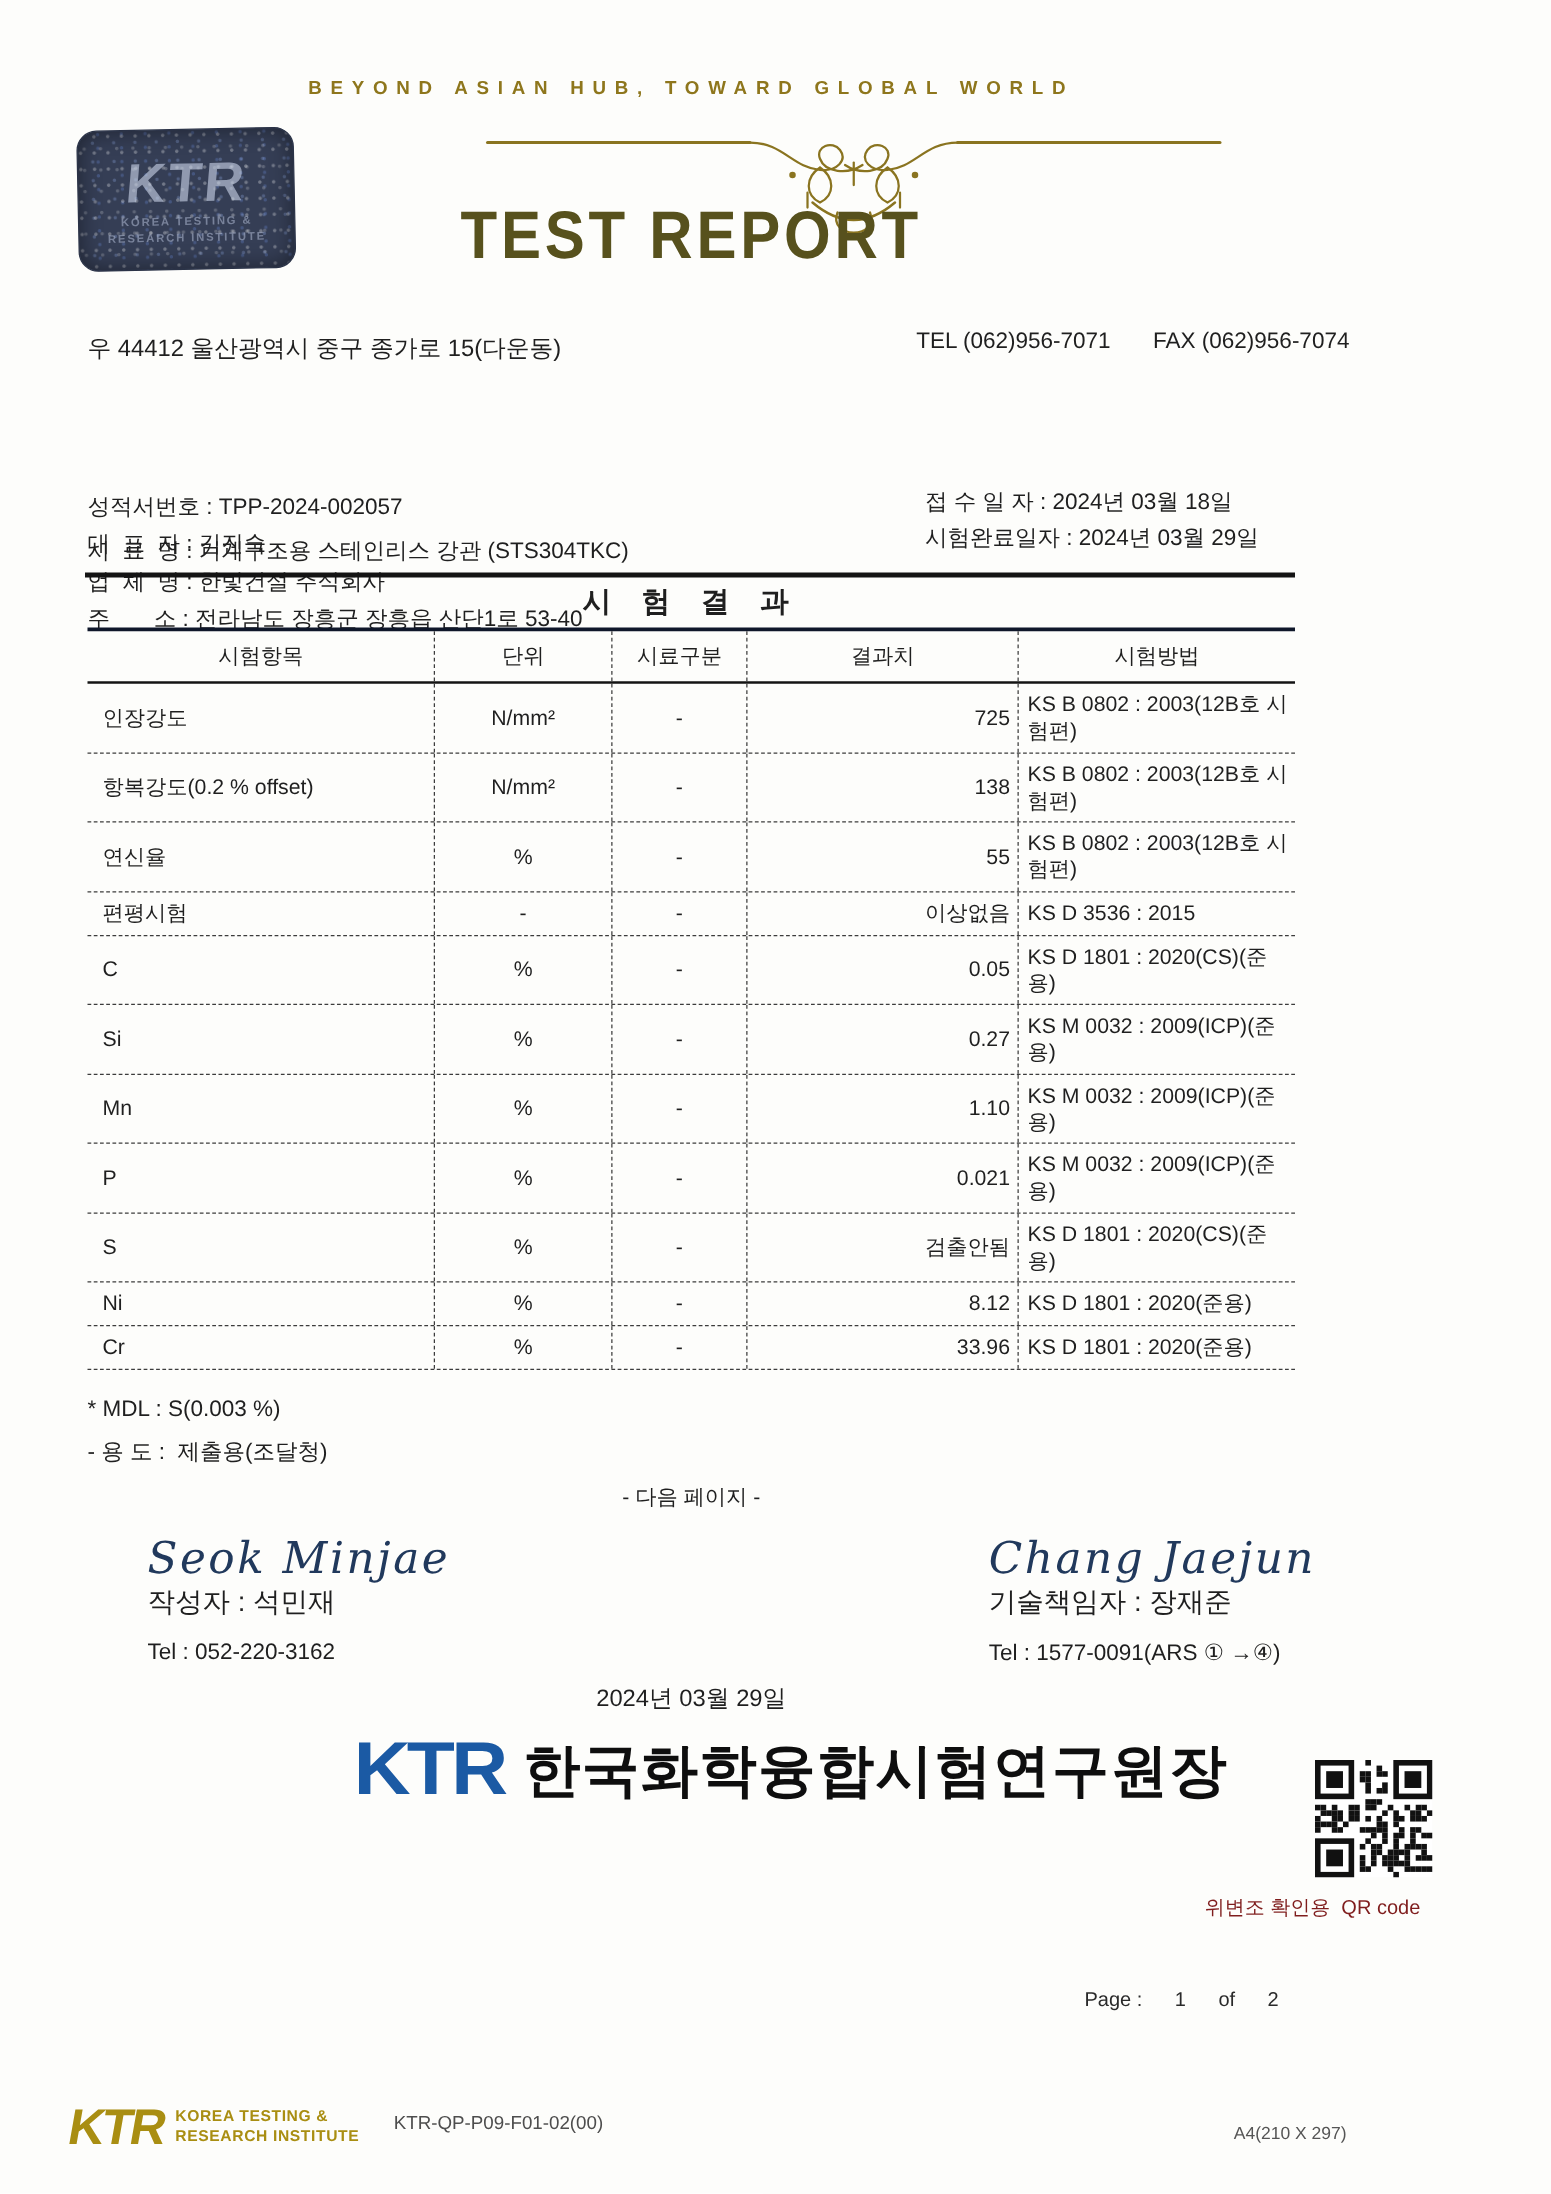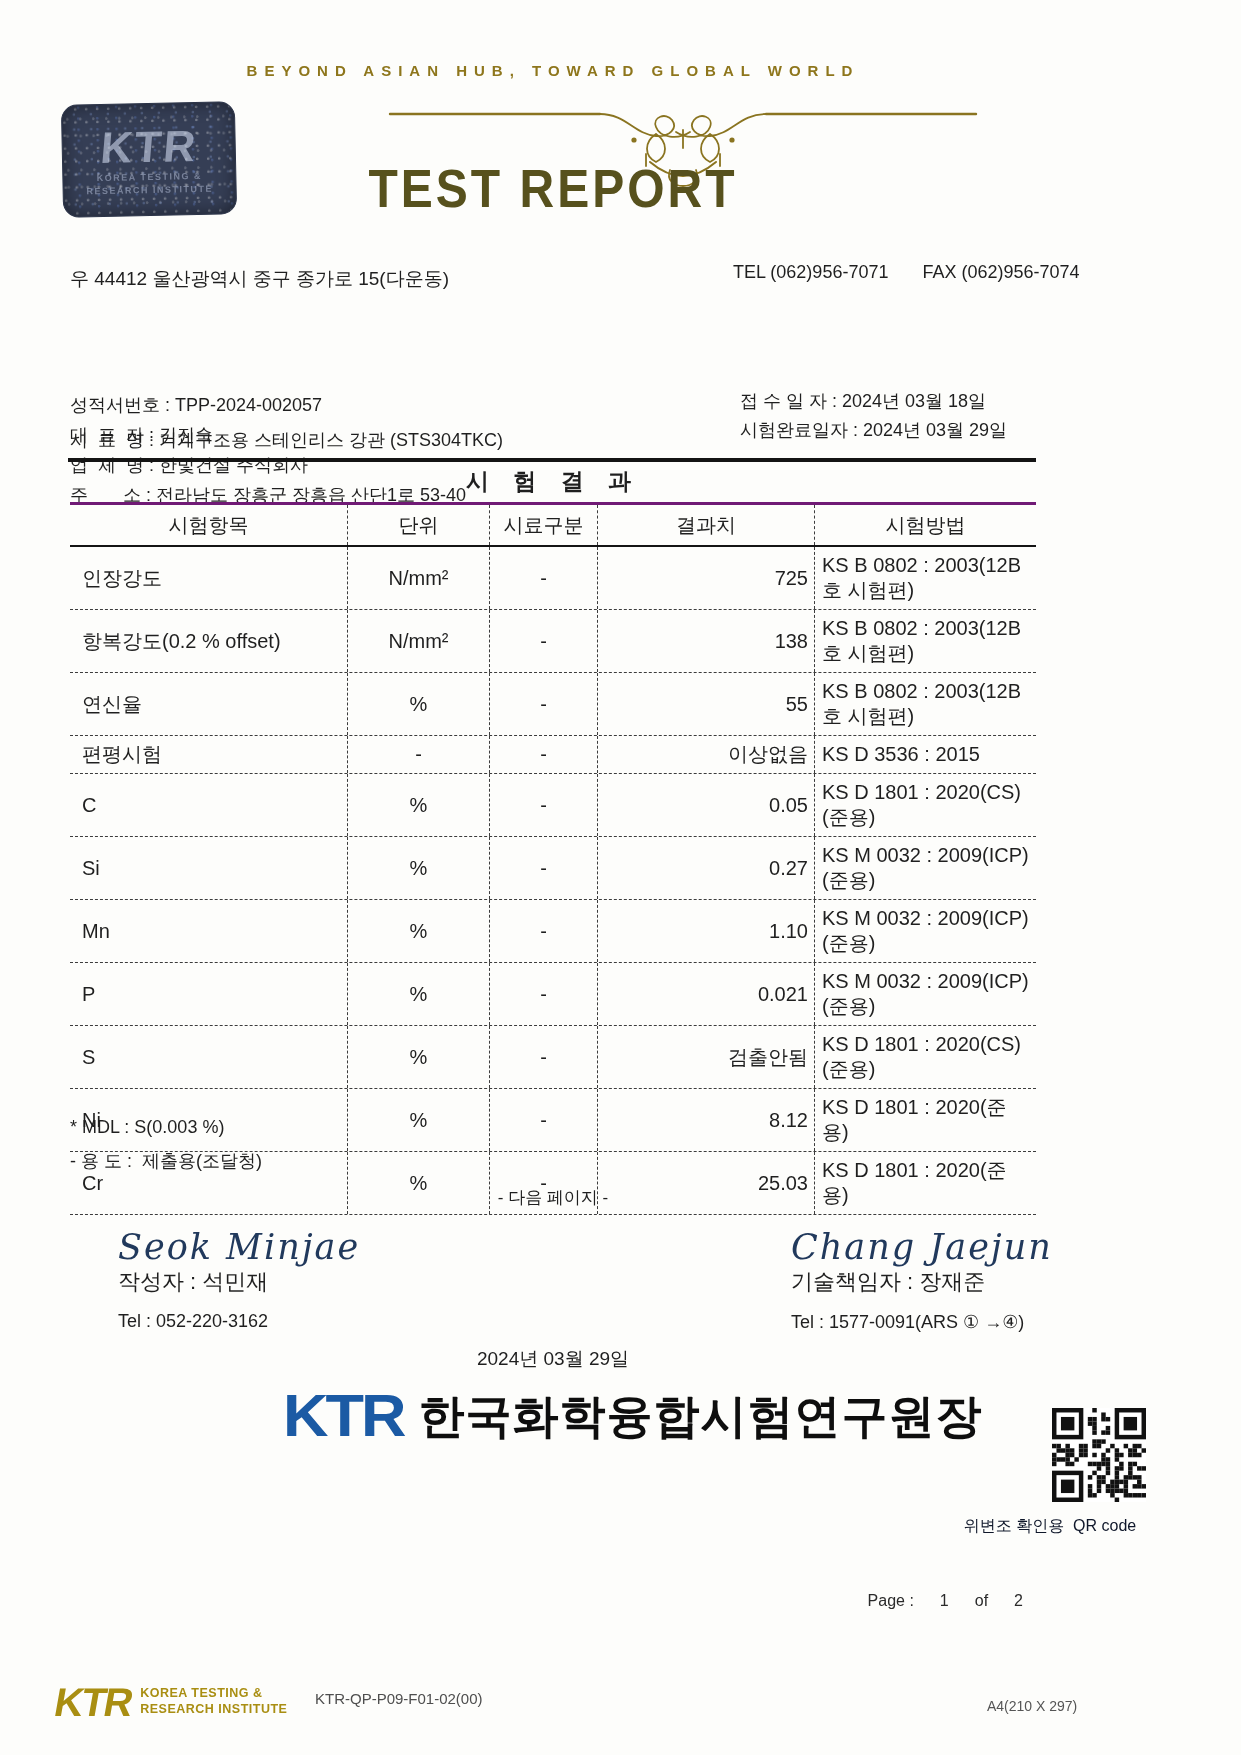--- a/index.html
+++ b/index.html
@@ -35,21 +35,21 @@
   .telfax { position:absolute; left:733px; top:262px; font-size:18px; font-weight:500; display:flex; gap:34px; white-space:pre; }
   .info-left  { position:absolute; left:70px;  top:300px; font-size:18px; line-height:30px; white-space:pre; }
   .info-right { position:absolute; left:740px; top:300px; font-size:18px; line-height:29px; white-space:pre; }
   .sample-line { position:absolute; left:70px; top:428px; font-size:18px; white-space:pre; }
 
   
   .rule-top { position:absolute; left:68px; top:458px; width:968px; height:4px; background:#141414; }
   .results-title { position:absolute; left:70px; top:466px; width:966px; text-align:center;
     font-size:23px; font-weight:800; letter-spacing:9px; white-space:pre; }
   .rtable { position:absolute; left:70px; top:502px; width:966px;
-    border-top:3px solid #701a75; font-size:20px; }
+    border-top:3px solid #0f172a; font-size:17px; }
   .trow { display:grid; grid-template-columns:278px 142px 108px 217px 221px;
     border-bottom:1px dashed #3c3c3c; }
   .trow.head { border-bottom:2.5px solid #141414; font-weight:500; }
   .trow .c { padding:6px 6px; display:flex; align-items:center; min-height:34px;
     border-right:1px dashed #3c3c3c; line-height:1.25; }
   .trow .c:last-child { border-right:none; }
   .trow .c1 { justify-content:flex-start; padding-left:12px; }
   .trow .c2, .trow .c3 { justify-content:center; }
   .trow .c4 { justify-content:flex-end; padding-right:6px; }
   .trow .c5 { justify-content:flex-start; padding-left:7px; }
@@ -64,21 +64,21 @@
   .sig .name { font-family:"DejaVu Serif", serif; font-style:italic; color:#21395c;
     font-size:35px; letter-spacing:2px; line-height:1.1; }
   .sig .role { font-size:22px; white-space:pre; }
   .sig .tel  { font-size:18px; margin-top:14px; white-space:pre; }
   .issue-date { position:absolute; left:70px; top:1346px; width:966px; text-align:center; font-size:19px; white-space:pre; }
   .org-row { position:absolute; left:283px; top:1384px; display:flex; align-items:center; gap:15px; }
   .org-row .ktr { color:#1b5aa4; font-size:63px; font-weight:900; letter-spacing:-3px;
     line-height:1; transform:scaleY(.95); }
   .org-row .org { color:#0e0e0e; font-size:46px; font-weight:800; letter-spacing:1px; line-height:1; }
   .qr { position:absolute; left:1052px; top:1408px; width:94px; height:94px; }
-  .qr-caption { position:absolute; left:945px; top:1516px; width:210px; text-align:center; font-size:16px; color:#0f172a; white-space:pre; }
+  .qr-caption { position:absolute; left:945px; top:1516px; width:210px; text-align:center; font-size:16px; color:#7f1d1d; white-space:pre; }
 
   
   .page-line { position:absolute; left:70px; top:1592px; width:966px; text-align:right; font-size:16px; color:#2a2a2a; }
   .page-line span { margin:0 13px; }
   .footer-brand { position:absolute; left:55px; top:1682px; display:flex; align-items:center; gap:9px; }
   .footer-brand .ktr { color:#a98e12; font-size:40px; font-weight:900; letter-spacing:-2px;
     transform:skewX(-10deg); line-height:1; }
   .footer-brand .caps { color:#a98e12; font-size:12.5px; font-weight:800; letter-spacing:.5px; line-height:1.25; white-space:pre; }
   .doc-code { position:absolute; left:315px; top:1690px; font-size:15px; color:#4e4e4e; white-space:pre; }
   .paper { position:absolute; left:987px; top:1698px; font-size:14px; color:#555; white-space:pre; }
@@ -218,21 +218,21 @@
           <div class="c c2">%</div>
           <div class="c c3">-</div>
           <div class="c c4">8.12</div>
           <div class="c c5">KS D 1801 : 2020(준용)</div>
         </div>
 
         <div class="trow">
           <div class="c c1">Cr</div>
           <div class="c c2">%</div>
           <div class="c c3">-</div>
-          <div class="c c4">25.03</div>
+          <div class="c c4">33.96</div>
           <div class="c c5">KS D 1801 : 2020(준용)</div>
         </div>
       </div>
   </div>
 
   <div class="notes">
     
   <div>* MDL : S(0.003 %)</div><div>- 용 도 :  제출용(조달청)</div></div>
 
   <div class="next-page">- 다음 페이지 -</div>

